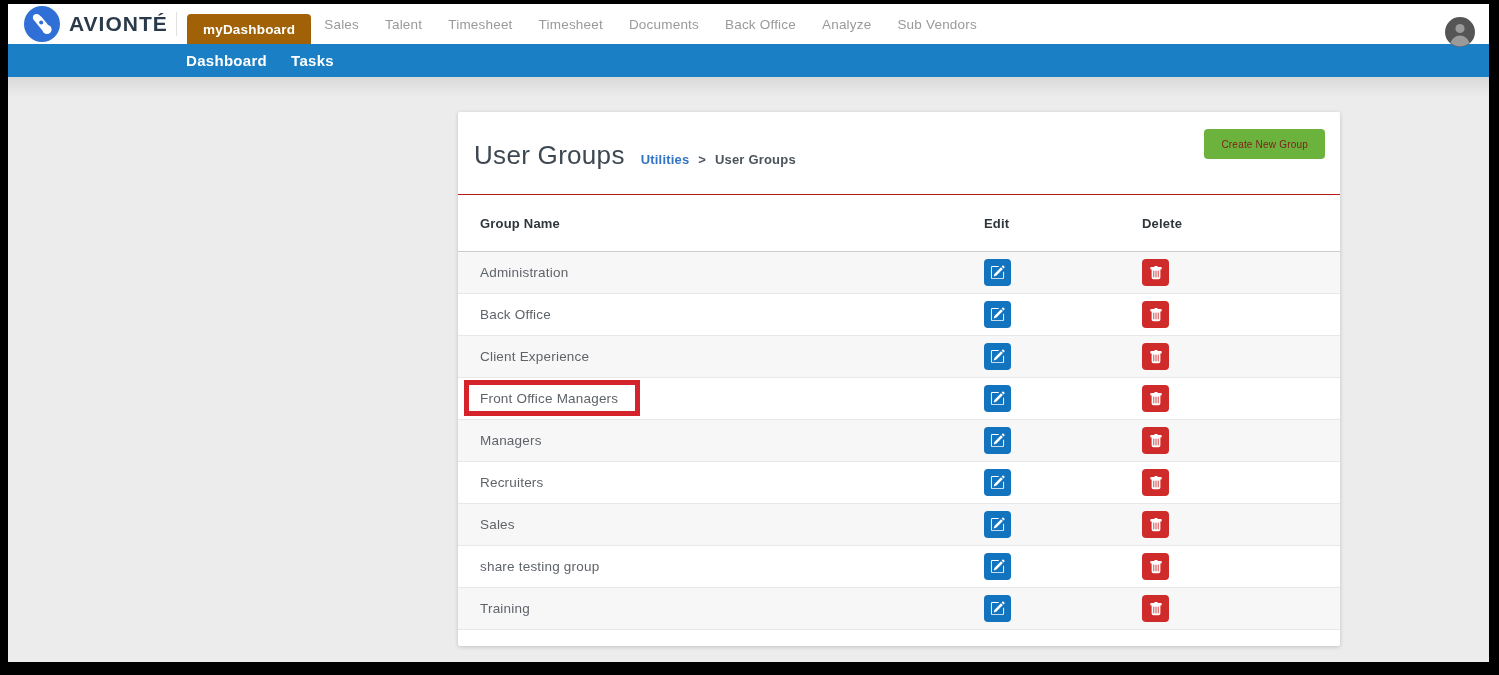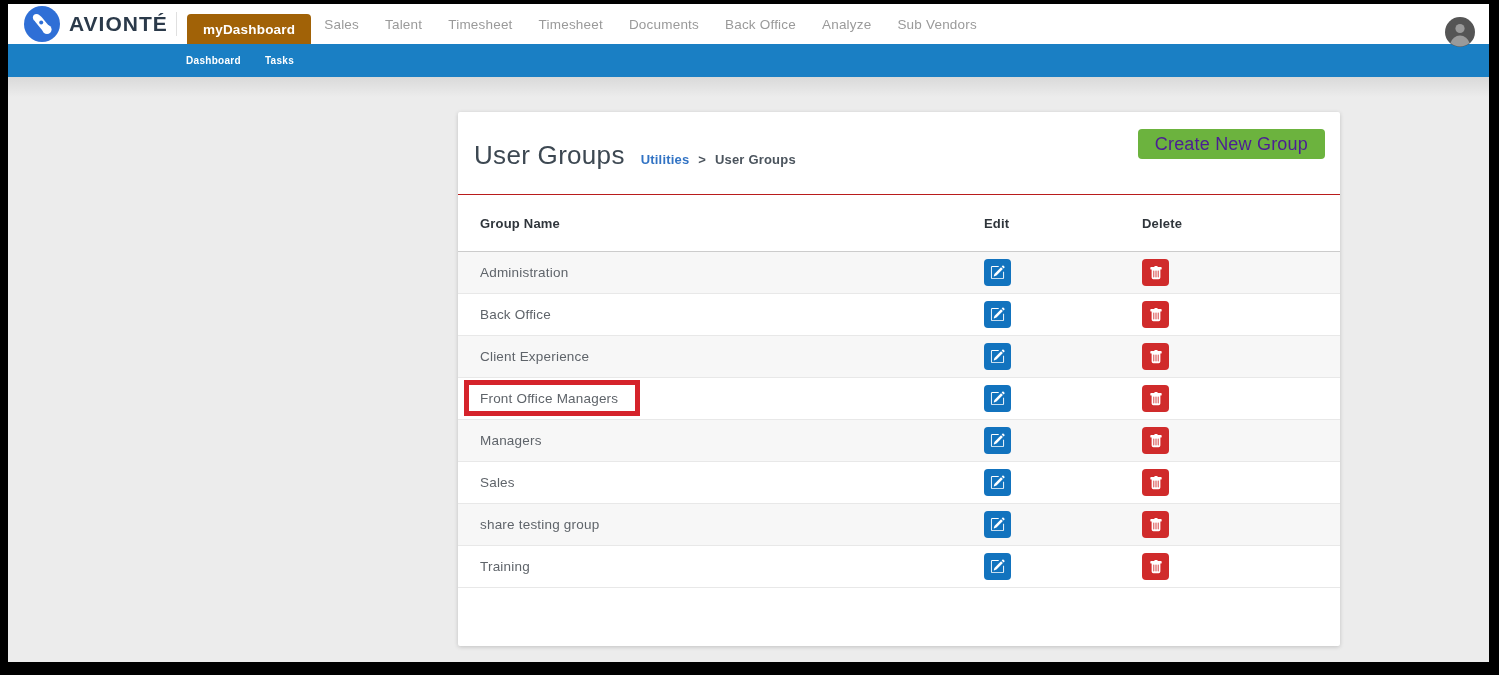--- a/index.html
+++ b/index.html
@@ -14,35 +14,35 @@
   .hdr-divider{width:1px;background:#e0e0e0;margin:8px 10px 8px 0;}
   .nav-tabs{display:flex;align-items:stretch;flex:1;}
   .tab{display:flex;align-items:center;padding:0 13px;font-size:13.5px;color:#9a9a9a;
     letter-spacing:.2px;text-decoration:none;cursor:pointer;}
   .tab.active{background:#a16207;color:#fff;font-weight:600;border-radius:4px 4px 0 0;
     margin-top:10px;padding:0 16px;}
   .avatar{width:30px;height:30px;border-radius:50%;margin:13px 14px 0 auto;cursor:pointer;flex:none;}
 
   
   .subnav{height:33px;background:#1a7fc4;display:flex;align-items:center;padding-left:178px;gap:24px;}
-  .subnav-item{color:#fff;font-size:10px;font-weight:700;letter-spacing:.3px;text-decoration:none;cursor:pointer;}
+  .subnav-item{color:#fff;font-size:15px;font-weight:700;letter-spacing:.3px;text-decoration:none;cursor:pointer;}
 
   
   .main{position:relative;height:569px;background:linear-gradient(#d9d9d9,#ececec 20px);}
   .card{position:absolute;left:450px;top:35px;width:882px;height:534px;background:#fff;
     border-radius:2px;box-shadow:0 1px 4px rgba(0,0,0,.18);}
 
   .card-head{height:82px;box-sizing:border-box;padding:28px 15px 0 16px;position:relative;}
   .title-line{display:flex;align-items:baseline;}
   .page-title{margin:0;font-size:26px;font-weight:500;color:#3d4852;letter-spacing:.3px;}
   .crumbs{margin-left:16px;font-size:13px;font-weight:600;color:#4b545d;letter-spacing:.2px;}
   .crumbs a{color:#3173c4;text-decoration:none;cursor:pointer;}
   .crumbs .sep{margin:0 5px;}
   .create-btn{position:absolute;top:17px;right:15px;height:30px;padding:0 17px;border:none;
-    border-radius:4px;background:#6cb33e;color:#4c1d95;font-size:18px;font-weight:500;
+    border-radius:4px;background:#6cb33e;color:#7f1d1d;font-size:10px;font-weight:500;
     letter-spacing:.2px;cursor:pointer;font-family:inherit;}
 
   
   .tbl{border-top:1px solid #b91c1c;}
   .thead,.tr{display:grid;grid-template-columns:1fr 158px 198px;align-items:center;}
   .thead{height:56px;border-bottom:1px solid #cccccc;}
   .th{font-size:13px;font-weight:700;color:#2f353b;letter-spacing:.2px;}
   .th.name{padding-left:22px;}
   .tr{height:42px;border-bottom:1px solid #e8e8e8;position:relative;box-sizing:border-box;}
   .tr:nth-child(odd){background:#f7f7f7;}
@@ -222,20 +222,41 @@
       <button class="icon-btn del">
         <svg viewBox="0 0 16 16" width="14" height="14" fill="#fff">
           <path d="M2.5 1a1 1 0 0 0-1 1v1a1 1 0 0 0 1 1H3v9a2 2 0 0 0 2 2h6a2 2 0 0 0 2-2V4h.5a1 1 0 0 0 1-1V2a1 1 0 0 0-1-1H10a1 1 0 0 0-1-1H7a1 1 0 0 0-1 1H2.5zm3 4a.5.5 0 0 1 .5.5v7a.5.5 0 0 1-1 0v-7a.5.5 0 0 1 .5-.5zM8 5a.5.5 0 0 1 .5.5v7a.5.5 0 0 1-1 0v-7A.5.5 0 0 1 8 5zm3 .5v7a.5.5 0 0 1-1 0v-7a.5.5 0 0 1 1 0z"></path>
         </svg>
       </button>
     </div>
   </div>
             <div class="tr">
 
     <div class="td">
+      <span class="row-name">Recruiters</span>
+    </div>
+    <div class="td">
+      <button class="icon-btn edit">
+        <svg viewBox="0 0 16 16" width="15" height="15" fill="#fff">
+          <path d="M15.502 1.94a.5.5 0 0 1 0 .706L14.459 3.69l-2-2L13.502.646a.5.5 0 0 1 .707 0l1.293 1.293zm-1.75 2.456-2-2L4.939 9.21a.5.5 0 0 0-.121.196l-.805 2.414a.25.25 0 0 0 .316.316l2.414-.805a.5.5 0 0 0 .196-.12l6.813-6.814z"></path>
+          <path d="M1 13.5A1.5 1.5 0 0 0 2.5 15h11a1.5 1.5 0 0 0 1.5-1.5v-6a.5.5 0 0 0-1 0v6a.5.5 0 0 1-.5.5h-11a.5.5 0 0 1-.5-.5v-11a.5.5 0 0 1 .5-.5H9a.5.5 0 0 0 0-1H2.5A1.5 1.5 0 0 0 1 2.5v11z"></path>
+        </svg>
+      </button>
+    </div>
+    <div class="td">
+      <button class="icon-btn del">
+        <svg viewBox="0 0 16 16" width="14" height="14" fill="#fff">
+          <path d="M2.5 1a1 1 0 0 0-1 1v1a1 1 0 0 0 1 1H3v9a2 2 0 0 0 2 2h6a2 2 0 0 0 2-2V4h.5a1 1 0 0 0 1-1V2a1 1 0 0 0-1-1H10a1 1 0 0 0-1-1H7a1 1 0 0 0-1 1H2.5zm3 4a.5.5 0 0 1 .5.5v7a.5.5 0 0 1-1 0v-7a.5.5 0 0 1 .5-.5zM8 5a.5.5 0 0 1 .5.5v7a.5.5 0 0 1-1 0v-7A.5.5 0 0 1 8 5zm3 .5v7a.5.5 0 0 1-1 0v-7a.5.5 0 0 1 1 0z"></path>
+        </svg>
+      </button>
+    </div>
+  </div>
+            <div class="tr">
+
+    <div class="td">
       <span class="row-name">Sales</span>
     </div>
     <div class="td">
       <button class="icon-btn edit">
         <svg viewBox="0 0 16 16" width="15" height="15" fill="#fff">
           <path d="M15.502 1.94a.5.5 0 0 1 0 .706L14.459 3.69l-2-2L13.502.646a.5.5 0 0 1 .707 0l1.293 1.293zm-1.75 2.456-2-2L4.939 9.21a.5.5 0 0 0-.121.196l-.805 2.414a.25.25 0 0 0 .316.316l2.414-.805a.5.5 0 0 0 .196-.12l6.813-6.814z"></path>
           <path d="M1 13.5A1.5 1.5 0 0 0 2.5 15h11a1.5 1.5 0 0 0 1.5-1.5v-6a.5.5 0 0 0-1 0v6a.5.5 0 0 1-.5.5h-11a.5.5 0 0 1-.5-.5v-11a.5.5 0 0 1 .5-.5H9a.5.5 0 0 0 0-1H2.5A1.5 1.5 0 0 0 1 2.5v11z"></path>
         </svg>
       </button>
     </div>

